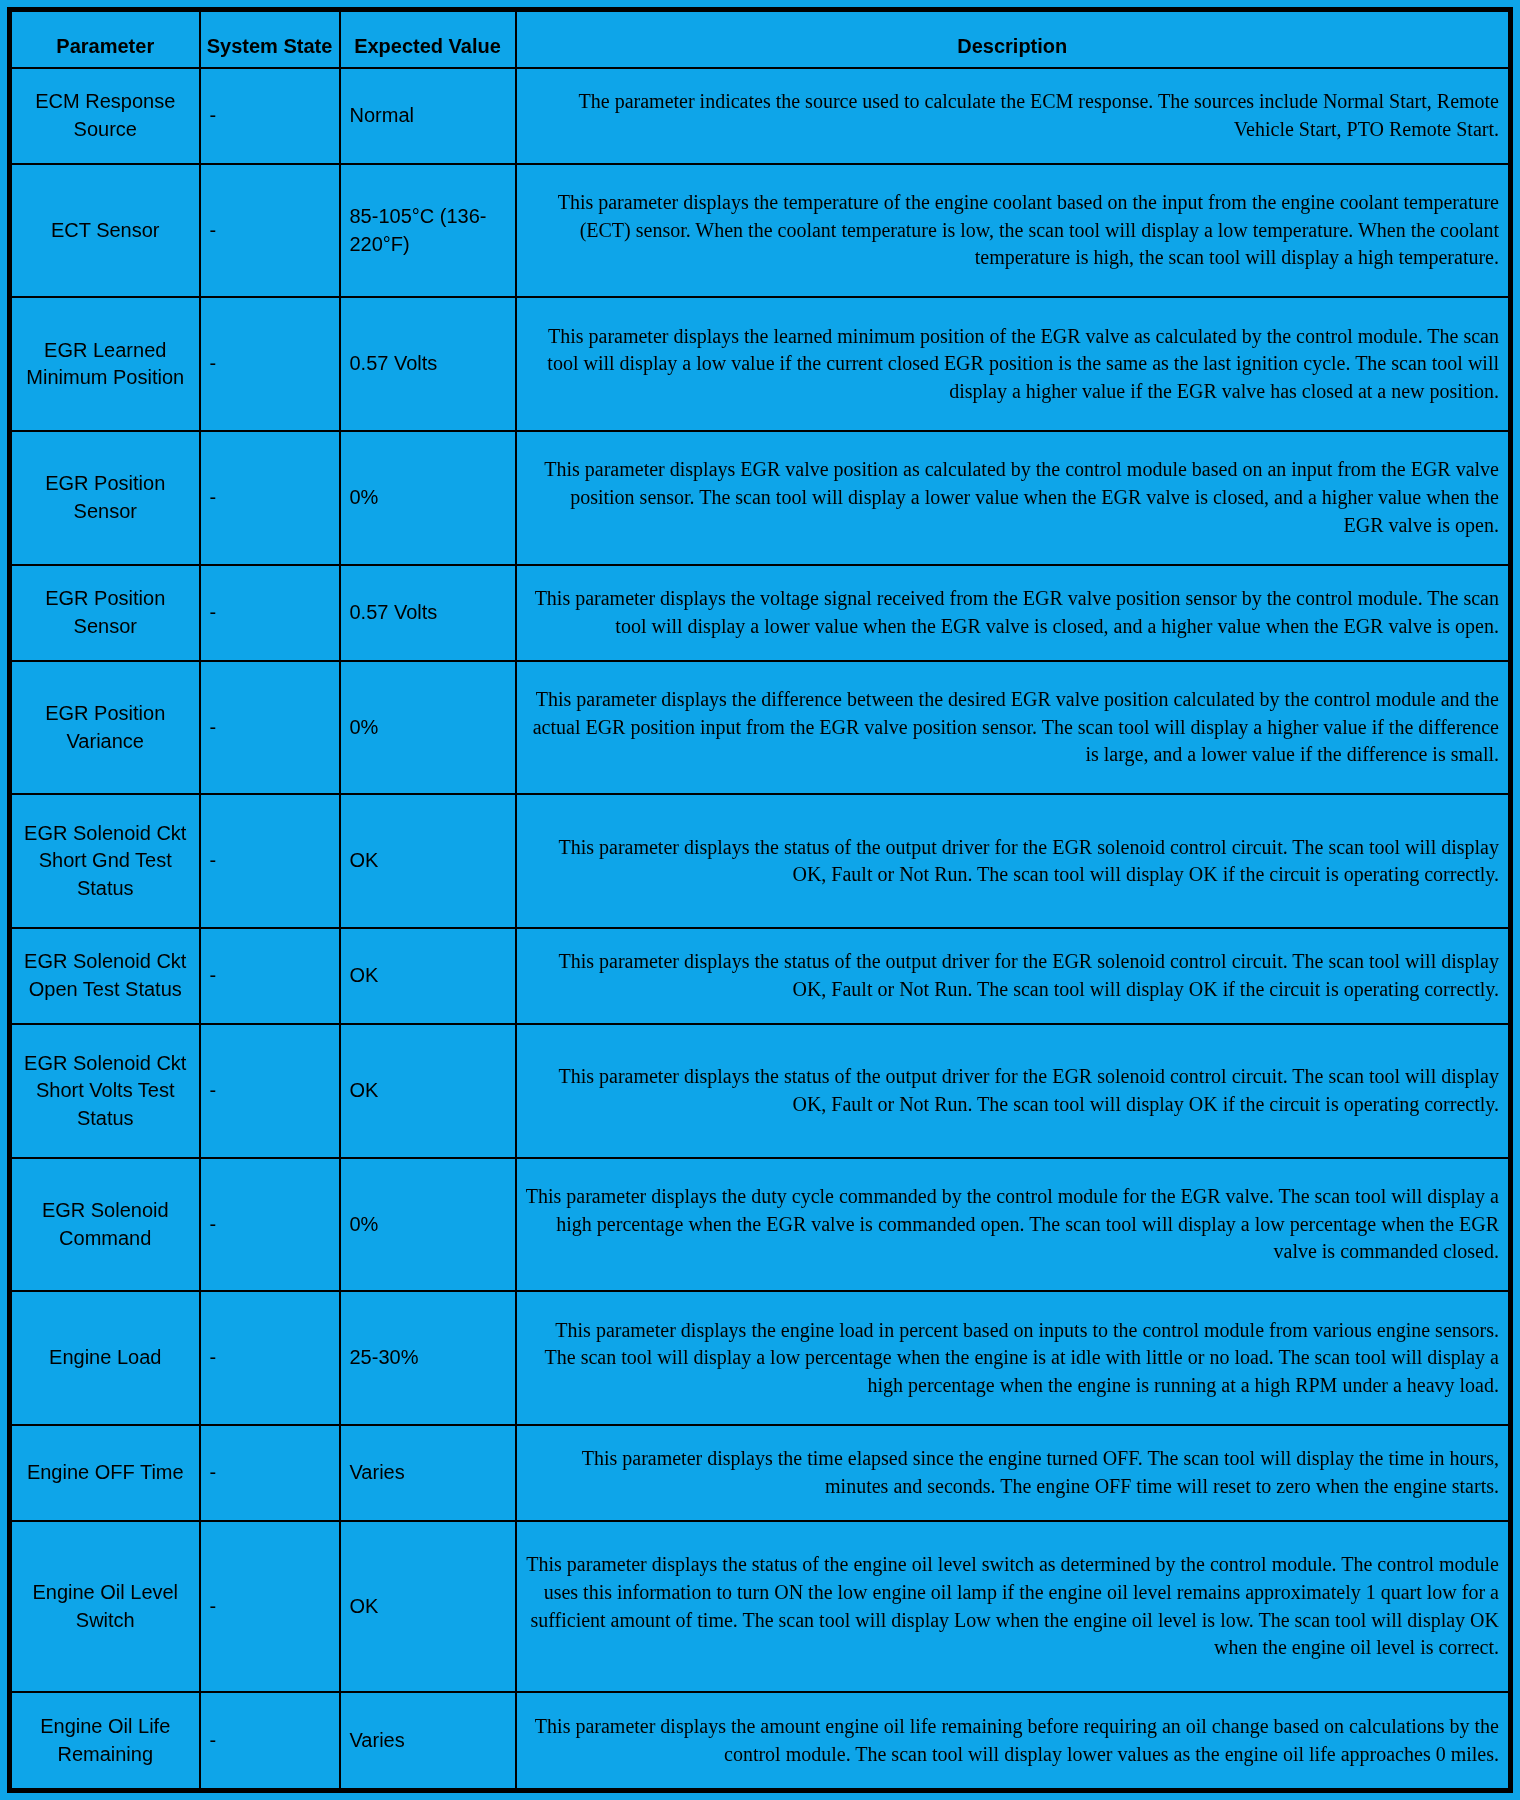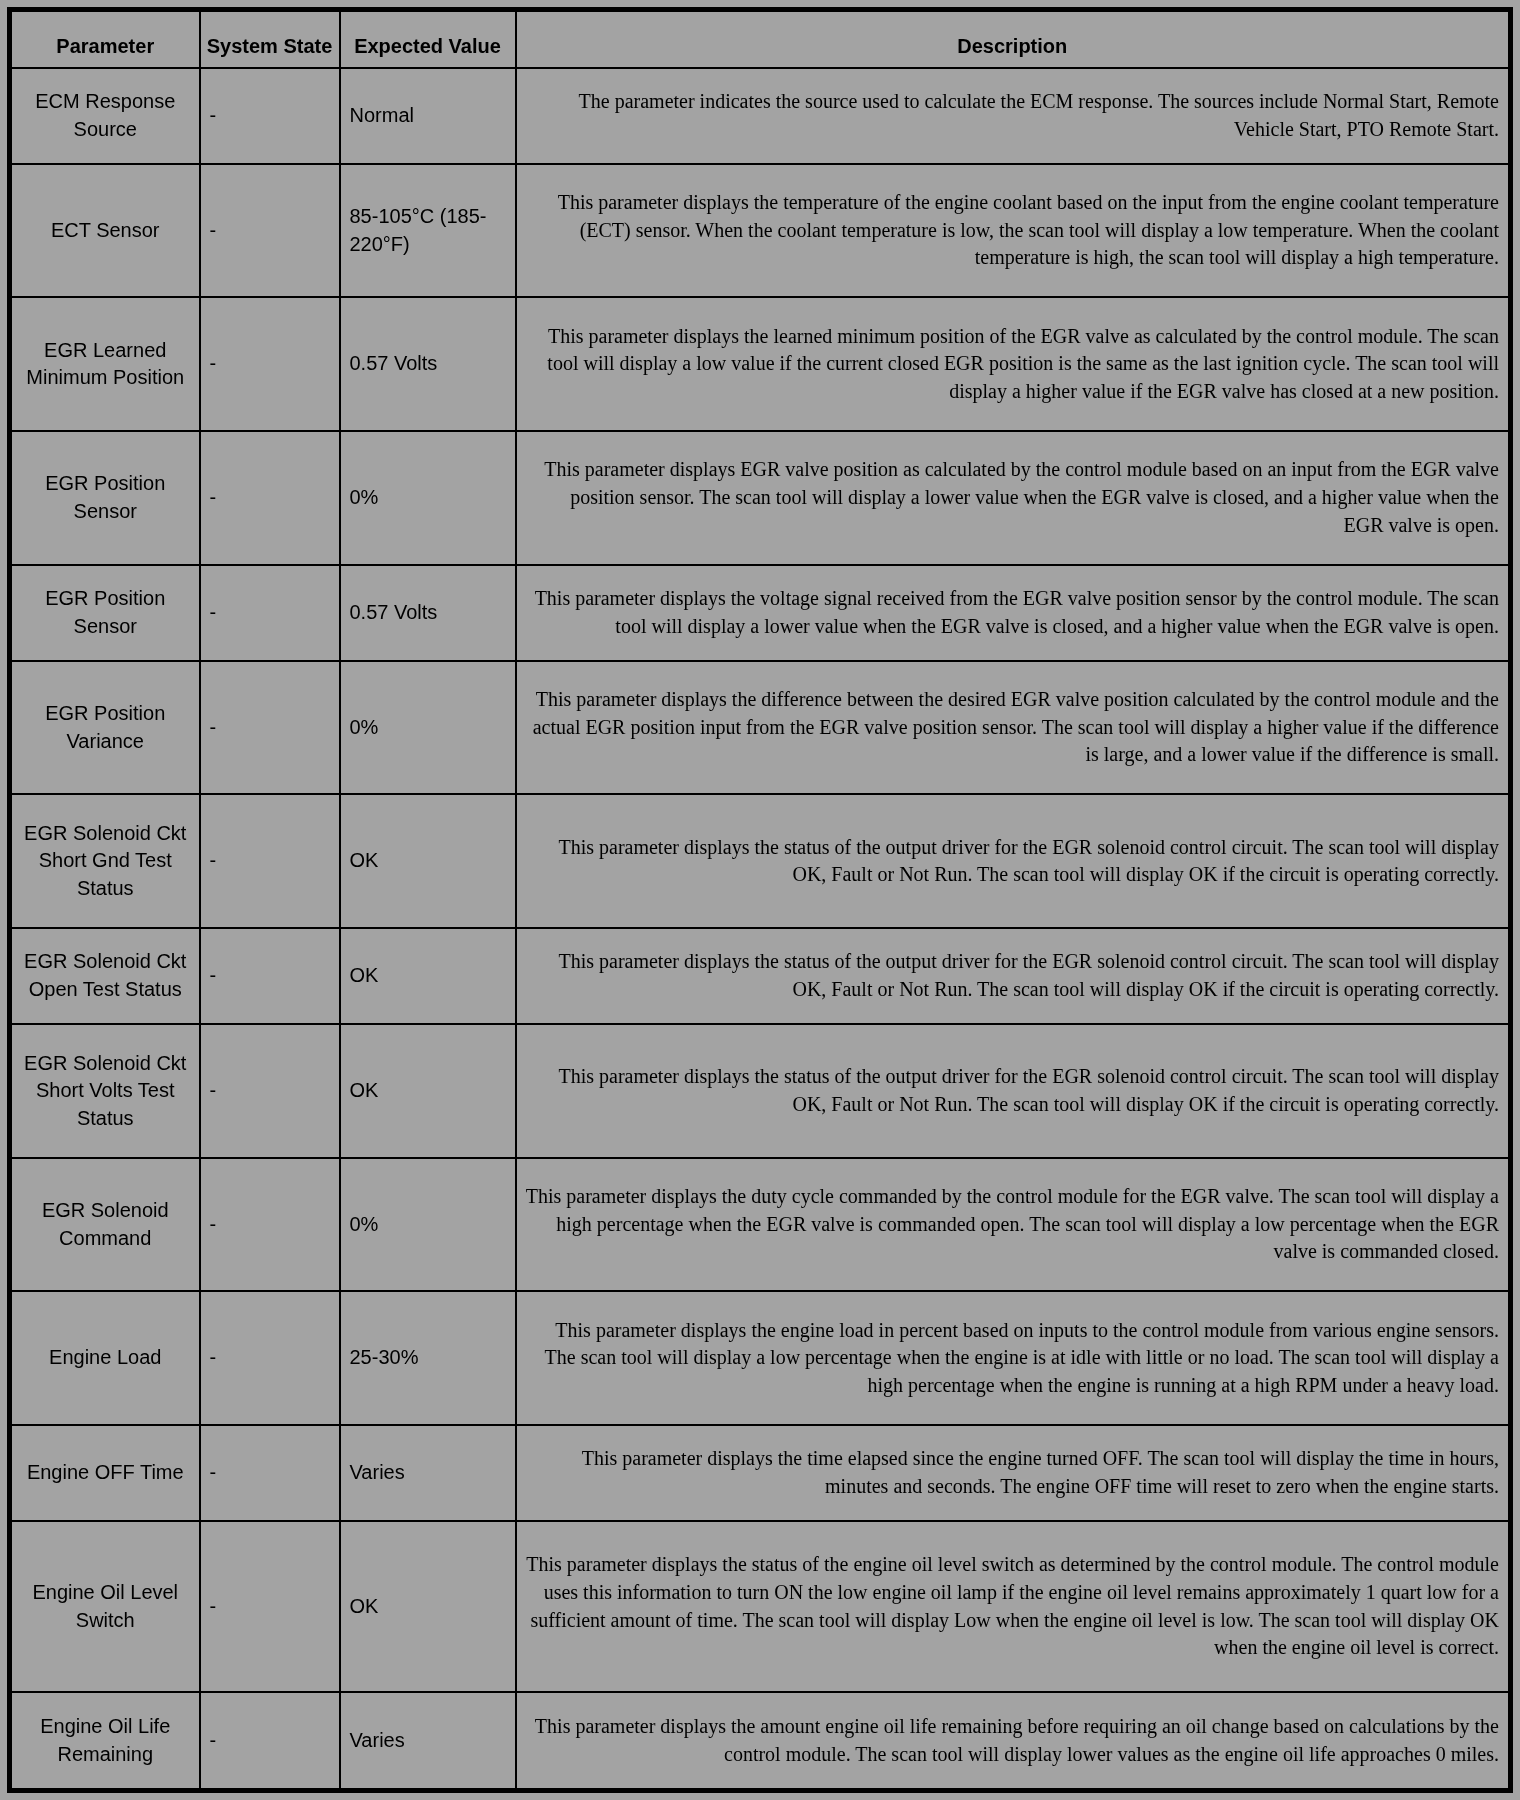--- a/index.html
+++ b/index.html
@@ -7,21 +7,21 @@
     padding: 0;
     background: #ffffff;
     font-family: "Liberation Sans", "DejaVu Sans", sans-serif;
     color: #000000;
   }
   .page {
     width: 1520px;
     height: 1800px;
     box-sizing: border-box;
     padding: 7px;
-    background: #a3a3a3;
+    background: #0ea5e9;
   }
   table.param-table {
     width: 100%;
     height: 100%;
     border-collapse: collapse;
     table-layout: fixed;
     border: 5px solid #000000;
   }
   table.param-table th,
   table.param-table td {
@@ -72,21 +72,21 @@
   <tr>
     <td class="col-param">ECM Response Source</td>
     <td class="col-state">-</td>
     <td class="col-expected">Normal</td>
     <td class="col-desc">The parameter indicates the source used to calculate the ECM response. The sources include Normal Start, Remote Vehicle Start, PTO Remote Start.</td>
   </tr>
 
   <tr>
     <td class="col-param">ECT Sensor</td>
     <td class="col-state">-</td>
-    <td class="col-expected">85-105°C (185-220°F)</td>
+    <td class="col-expected">85-105°C (136-220°F)</td>
     <td class="col-desc">This parameter displays the temperature of the engine coolant based on the input from the engine coolant temperature (ECT) sensor. When the coolant temperature is low, the scan tool will display a low temperature. When the coolant temperature is high, the scan tool will display a high temperature.</td>
   </tr>
 
 
   <tr>
     <td class="col-param">EGR Learned Minimum Position</td>
     <td class="col-state">-</td>
     <td class="col-expected">0.57 Volts</td>
     <td class="col-desc">This parameter displays the learned minimum position of the EGR valve as calculated by the control module. The scan tool will display a low value if the current closed EGR position is the same as the last ignition cycle. The scan tool will display a higher value if the EGR valve has closed at a new position.</td>
   </tr>

